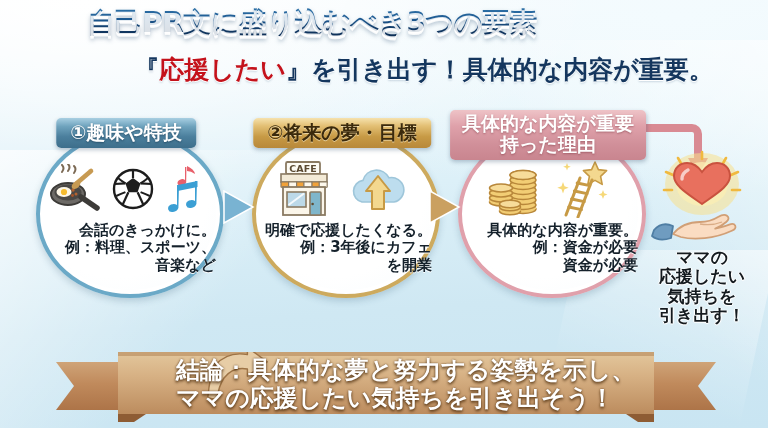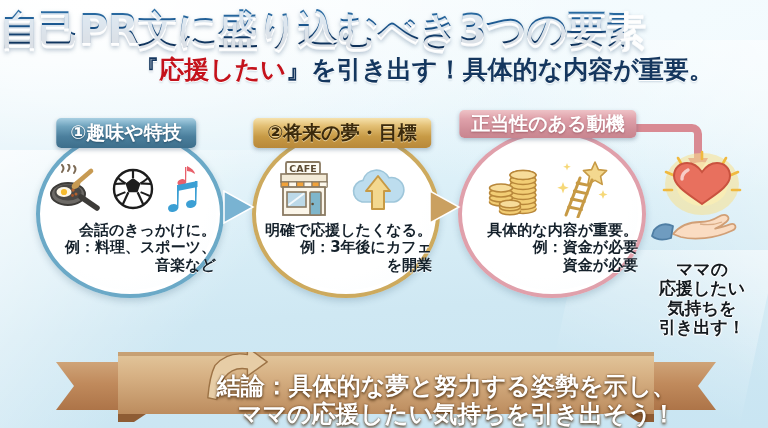--- a/index.html
+++ b/index.html
@@ -24,21 +24,21 @@
   .bgstreak.b{right:-80px;top:40px;width:380px;height:340px;
     background:linear-gradient(238deg,rgba(255,255,255,.6) 0%,rgba(255,255,255,0) 60%);
     transform:skewX(14deg);}
   .bgstreak.c{right:10px;top:250px;width:200px;height:180px;
     background:linear-gradient(200deg,rgba(255,255,255,.55),rgba(255,255,255,0) 70%);
     transform:skewX(-12deg);}
 
   
   #title{
     position:absolute;left:0;top:8px;width:624px;text-align:center;
-    font-size:40px;font-weight:bold;letter-spacing:-.5px;line-height:1.06;
+    font-size:28px;font-weight:bold;letter-spacing:-.5px;line-height:1.06;
     color:#123f6e;
     background:linear-gradient(180deg,#2f72a8 0%,#1c5890 38%,#123a66 70%,#0d2d53 100%);
     -webkit-background-clip:text;background-clip:text;
     -webkit-text-fill-color:transparent;
     text-shadow:0 2px 0 rgba(255,255,255,.85);
     filter:drop-shadow(0 1px 0 #ffffff) drop-shadow(0 2px 2px rgba(20,60,100,.28));
     white-space:nowrap;
   }
   #subtitle{
     position:absolute;left:0;top:56px;width:768px;text-align:center;
@@ -90,28 +90,27 @@
 
   
   .chev{position:absolute;width:34px;height:42px;z-index:5;}
 
   
   #heartblock{position:absolute;left:640px;top:150px;width:124px;height:210px;z-index:4;}
   #hearttext{
     position:absolute;left:0;top:98px;width:124px;text-align:center;
     font-size:17px;font-weight:bold;line-height:1.14;color:#141a1f;
     text-shadow:0 1px 0 #fff,0 0 3px #fff,1px 0 0 #fff,-1px 0 0 #fff;
-    margin-top:12px;
   }
   #hearttext div{white-space:nowrap;}
 
   
   #ribbon{position:absolute;left:56px;top:352px;width:660px;height:72px;z-index:6;}
   #ribbontext{
-    position:absolute;left:120px;top:20px;width:500px;text-align:right;
+    position:absolute;left:120px;top:4px;width:500px;text-align:left;
     font-size:24px;font-weight:bold;line-height:1.18;color:#ffffff;
     text-shadow:0 2px 3px rgba(70,40,10,.75),0 0 2px rgba(80,45,10,.8);
     white-space:nowrap;
   }
 </style>
 </head>
 <body>
 
 <div id="stage">
 
@@ -233,21 +232,22 @@
 
   <div class="chev" style="left:428px;top:186px;">
     <svg width="34" height="42" viewBox="0 0 34 42">
       <path d="M2 5 L2 37 L31 21 z" fill="#caa060" stroke="#ffffff" stroke-width="1.5"></path>
     </svg>
   </div>
 
   <div class="card c3" style="left:450px;top:116px;">
     <div class="disc"></div>
     <div class="pill">
-      <div>正当性のある動機</div>
+      <div>具体的な内容が重要</div>
+      <div>持った理由</div>
     </div>
     <div class="icons">
 
       <span>
         <svg width="62" height="56" viewBox="0 0 62 56">
           <g stroke="#b8873a" stroke-width="1.5">
             <g fill="#f2cd74">
               <ellipse cx="37" cy="48" rx="13" ry="4.4"></ellipse>
                 <rect x="24" y="14" width="26" height="34" fill="#f2cd74" stroke="none"></rect>
               <g>

